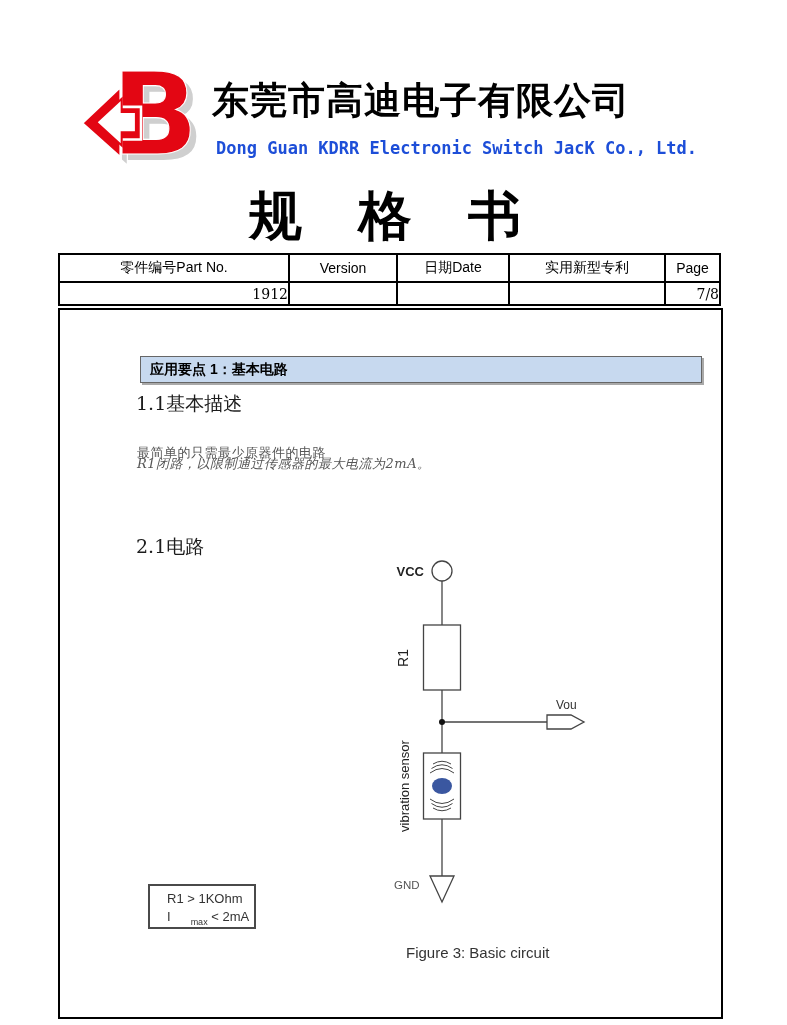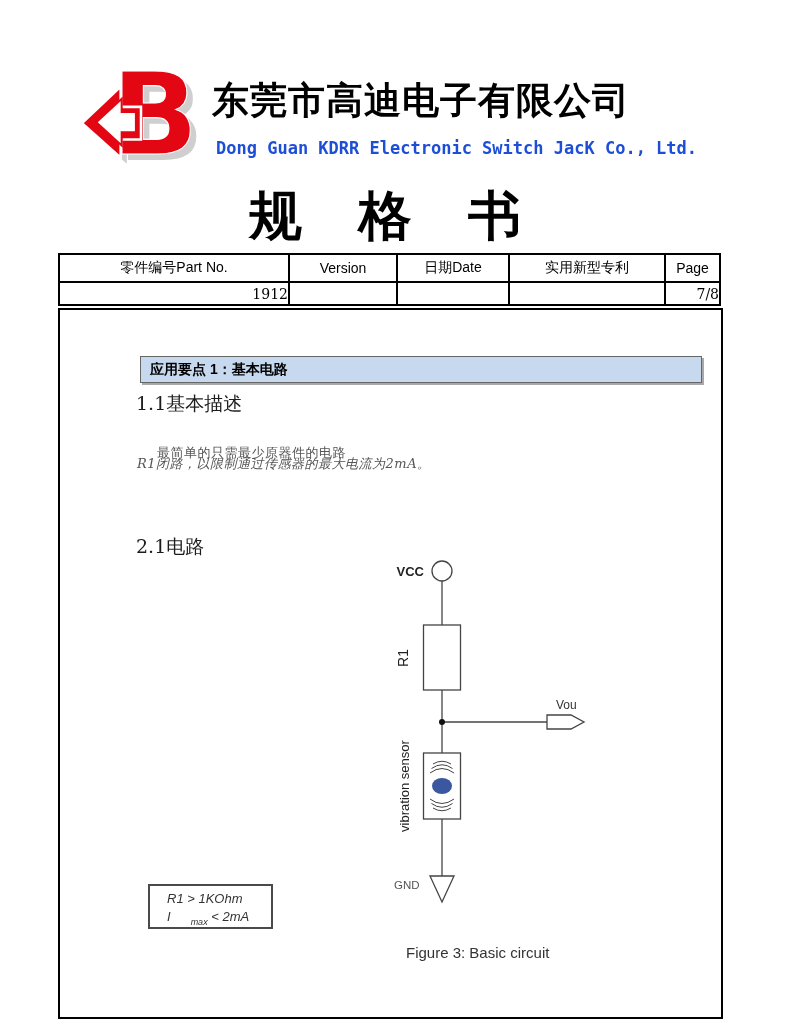--- a/index.html
+++ b/index.html
@@ -40,30 +40,30 @@
   .banner{
     left:140px;top:332px;width:562px;height:27px;
     background:#c7d9ef;border:1px solid #666;box-shadow:2px 2px 0 #a9a9a9;
     font-size:14px;font-weight:bold;line-height:25px;padding-left:9px;
     box-sizing:border-box;color:#000;margin-top:24px;
   }
   .h-serif{font-family:"DejaVu Serif","Liberation Serif",serif;color:#1c1c1c;}
   .sec-h1{left:136px;top:391px;font-size:19px;text-align:right;}
   .sec-h2{left:136px;top:534px;font-size:19px;}
   .body-line{left:137px;font-size:13px;color:#555;letter-spacing:0.5px;font-family:"DejaVu Serif","Liberation Serif",serif;}
-  .bl1{top:444px;margin-left:20px;}
+  .bl1{top:444px;}
   .bl2{top:455px;font-style:italic;}
 
   
   .circuit{left:0;top:0;width:787px;height:1025px;}
   .fig-caption{left:406px;top:912px;font-size:15px;color:#333;margin-top:32px;}
   .note-box{
-    left:148px;top:884px;width:125px;height:45px;border:2px solid #4a4a4a;
+    left:148px;top:884px;width:108px;height:45px;border:2px solid #4a4a4a;
     box-sizing:border-box;padding:4px 0 0 17px;
-    font-size:13px;line-height:18px;color:#333;white-space:nowrap;font-style:italic;
+    font-size:13px;line-height:18px;color:#333;white-space:nowrap;
   }
   .note-box sub{font-size:9px;margin-left:20px;}
 </style>
 </head>
 <body>
 
 <svg class="abs logo" viewBox="0 0 120 110" aria-hidden="true">
   <text x="37" y="100" font-size="112" font-weight="bold" font-family="DejaVu Sans, sans-serif" fill="#cfcfcf">B</text>
   <polygon points="8,70 46,34 46,54 66,54 66,86 46,86 46,104" fill="#cfcfcf"></polygon>
   <text x="31" y="94" font-size="112" font-weight="bold" font-family="DejaVu Sans, sans-serif" fill="#e30613" stroke="#ffffff" stroke-width="1">B</text>

